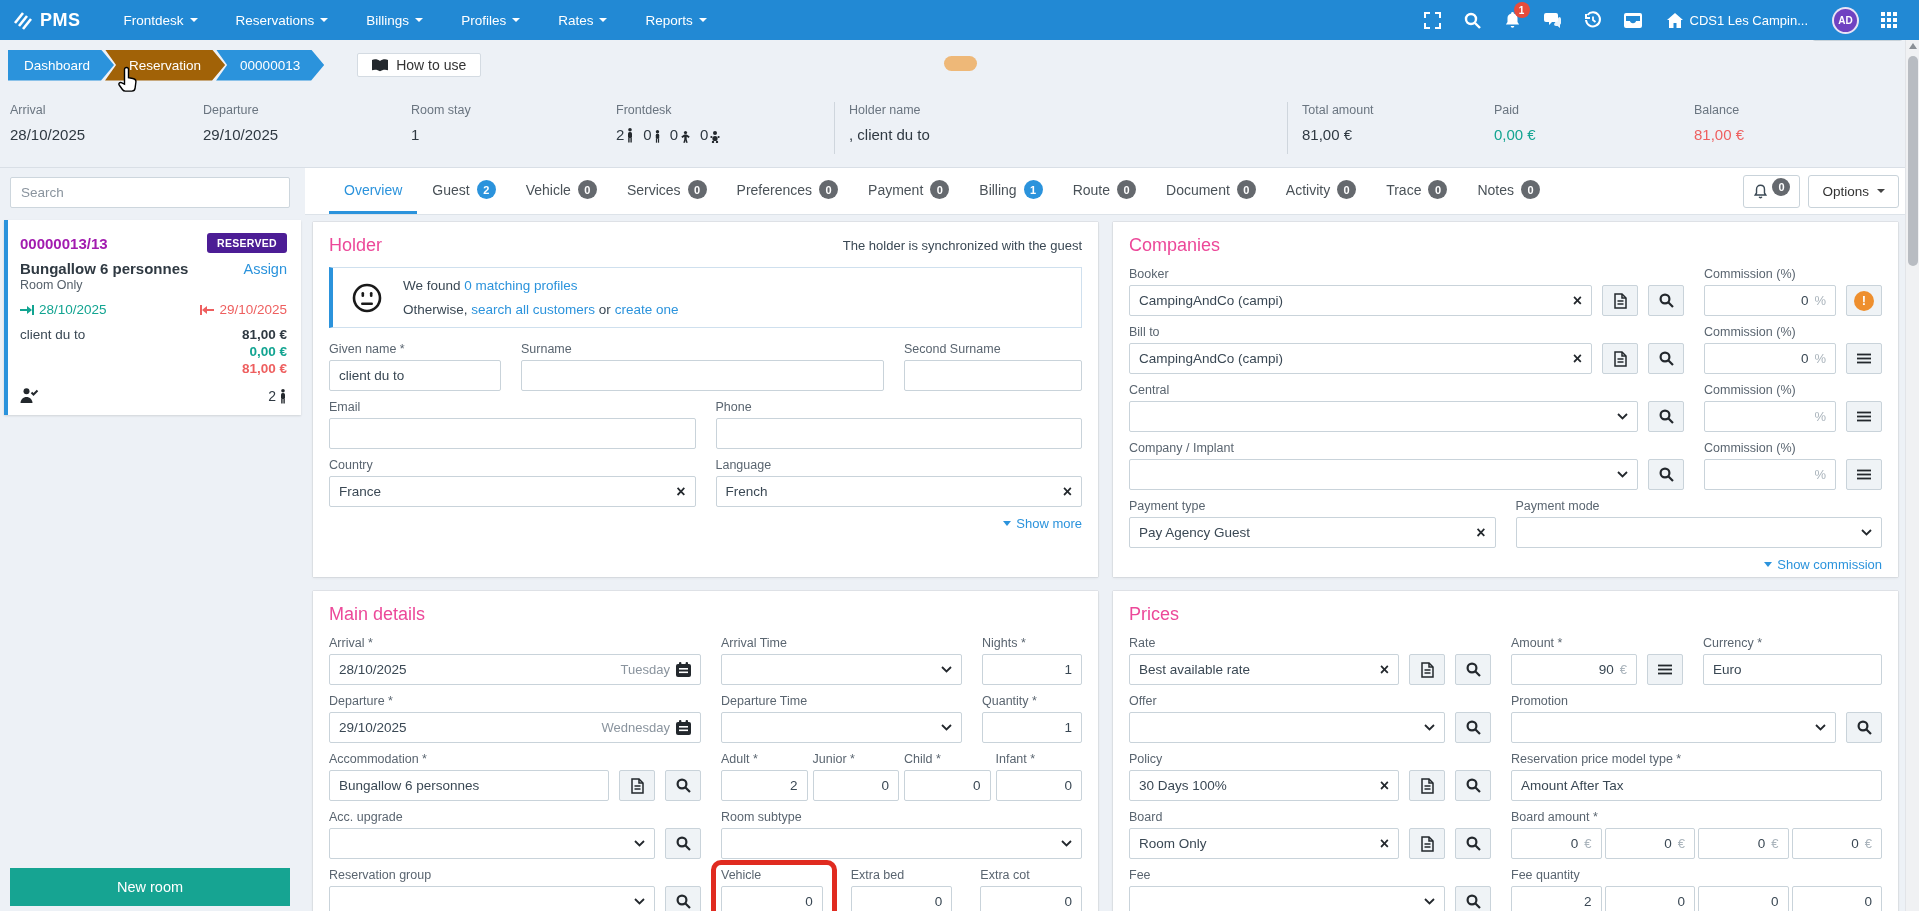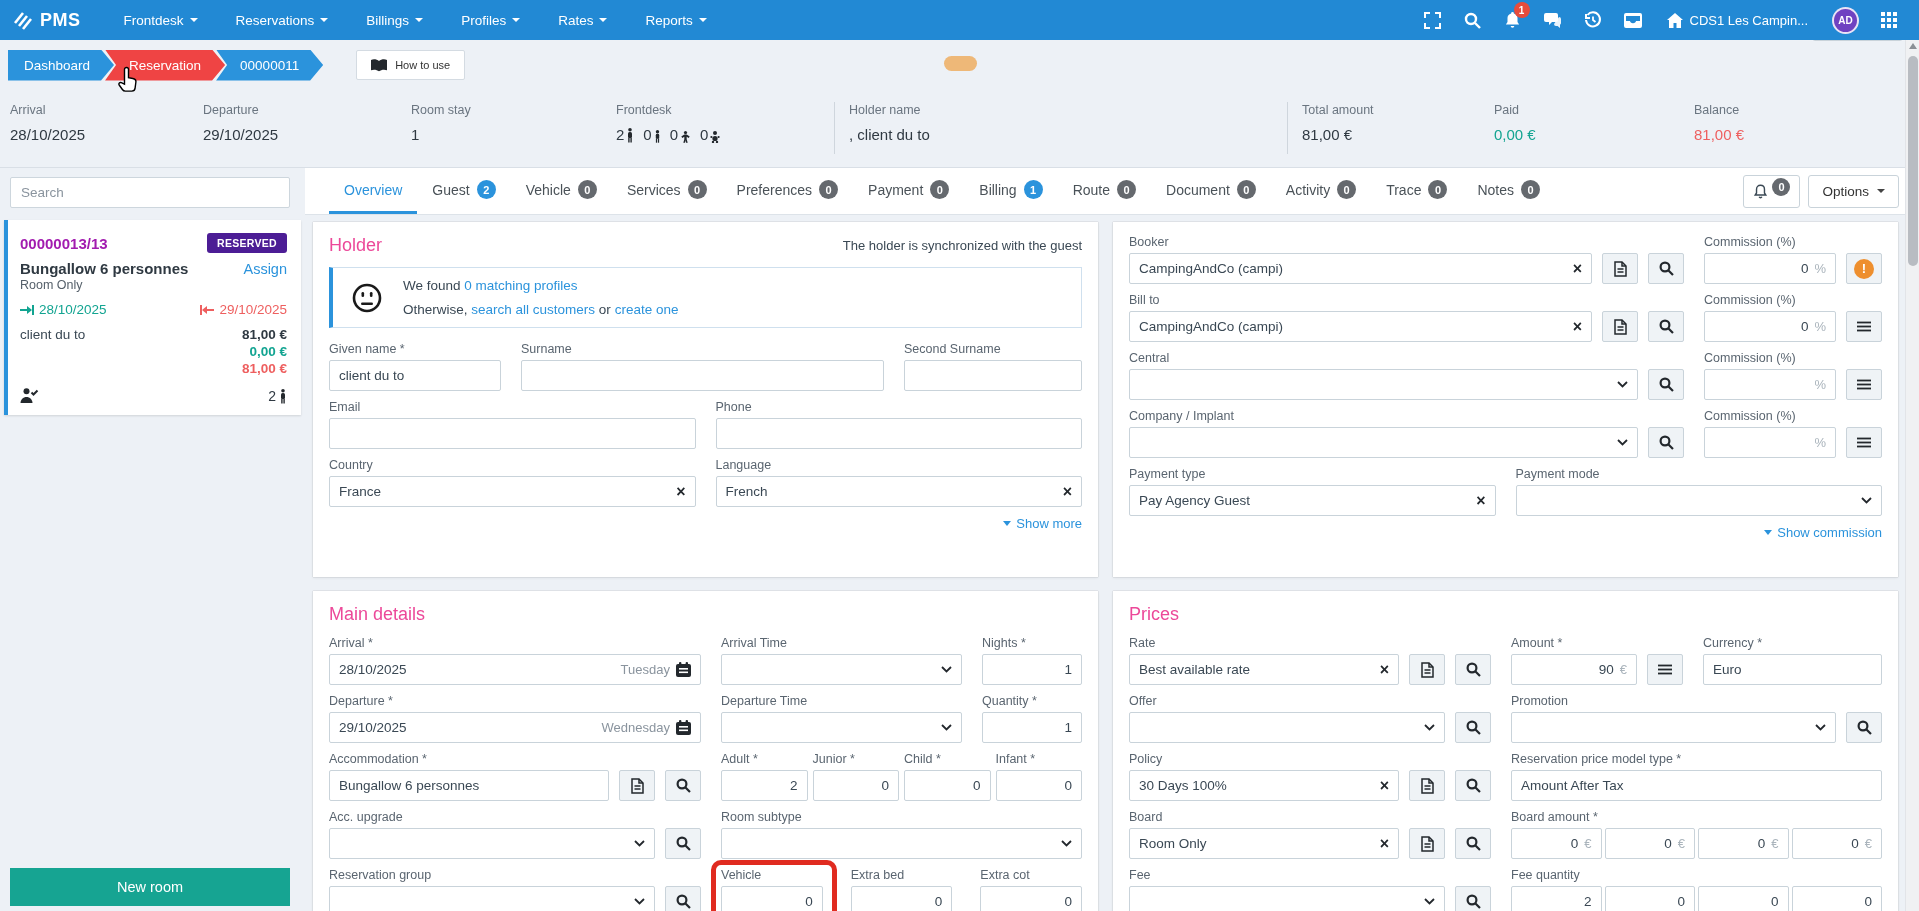--- a/index.html
+++ b/index.html
@@ -19,22 +19,22 @@
   .nbadge { position:absolute; top:2px; right:3px; background:#e74c3c; color:#fff; border-radius:50%; min-width:16px; height:16px; font-size:10px; font-weight:bold; display:flex; align-items:center; justify-content:center; }
   .prop { display:flex; align-items:flex-end; gap:7px; font-size:13px; padding:0 14px; cursor:pointer; white-space:nowrap; }
   .avatar { width:27px; height:27px; border-radius:50%; background:#6f42c1; border:2px solid rgba(255,255,255,.85); color:#fff; font-size:10px; font-weight:bold; display:flex; align-items:center; justify-content:center; margin:0 10px; cursor:pointer; }
 
   
   .crumbbar { position:absolute; left:0; top:40px; width:1919px; height:50px; display:flex; align-items:center; }
   .crumbs { display:flex; align-items:center; margin-left:8px; }
   .chip { height:31px; display:flex; align-items:center; color:#fff; font-size:13.5px; padding:0 24px 0 16px; background:#2b93dc; cursor:pointer;
           clip-path:polygon(0 0, calc(100% - 13px) 0, 100% 50%, calc(100% - 13px) 100%, 0 100%); margin-right:3px; }
   .chip.notch { clip-path:polygon(0 0, calc(100% - 13px) 0, 100% 50%, calc(100% - 13px) 100%, 0 100%, 11px 50%); padding-left:24px; margin-left:-12px; }
-  .chip.lite { background:#ef4444; }
-  .howto { margin-left:30px; height:30px; background:#fff; border:1px solid #d4dbe2; display:flex; align-items:center; gap:8px; padding:0 14px; font-size:11px; color:#333; cursor:pointer; border-radius:2px; }
+  .chip.lite { background:#a16207; }
+  .howto { margin-left:30px; height:24px; background:#fff; border:1px solid #d4dbe2; display:flex; align-items:center; gap:8px; padding:0 14px; font-size:14px; color:#333; cursor:pointer; border-radius:2px; }
   .options-top { position:absolute; right:16px; top:9px; }
   .btn-opt { height:32px; background:#fff; border:1px solid #c9d3da; border-radius:3px; display:flex; align-items:center; gap:8px; padding:0 13px; font-size:13.5px; color:#333; cursor:pointer; }
   .pill-annot { position:absolute; left:944px; top:56px; width:33px; height:15px; border-radius:8px; background:#eeb878; }
 
   
   .summary { position:absolute; left:0; top:90px; width:1919px; height:78px; display:flex; align-items:flex-start; border-bottom:1px solid #d9dfe6; }
   .scol { padding-top:13px; }
   .slabel { font-size:12.5px; color:#6a7580; display:block; margin-bottom:9px; }
   .sval { font-size:15px; color:#2f3942; }
   .sval.teal { color:#12a491; }
@@ -224,21 +224,21 @@
           </g>
         </svg>
       </div>
   </div>
 </div>
 
 <div class="crumbbar">
   <div class="crumbs">
     <div class="chip">Dashboard</div>
     <div class="chip notch lite">Reservation</div>
-    <div class="chip notch">00000011</div>
+    <div class="chip notch">00000013</div>
   </div>
   <div class="howto">
     <span>
         <svg width="16" height="13" viewBox="0 0 16 13" fill="#23282d">
           <path d="M8 2C6.8.8 4.8.3 3 .3c-1 0-2 .2-3 .6v10.4c1-.4 2-.6 3-.6 1.8 0 3.8.5 5 1.6 1.2-1.1 3.2-1.6 5-1.6 1 0 2 .2 3 .6V.9c-1-.4-2-.6-3-.6-1.8 0-3.8.5-5 1.7z"></path>
         </svg>
       </span>
     <span>How to use</span>
   </div>
 </div>
@@ -791,20 +791,21 @@
                 </div>
               </div>
           </div>
         </div>
       </div>
     </div>
 
     <div class="pcol">
 
       <div class="panel top">
+        <div class="ptitle">Companies</div>
         <div class="frow">
           <div class="fld grow">
             <span class="flabel">Booker</span>
             <div class="ctl">
               <div class="ibox">
                   <input value="CampingAndCo (campi)" style="">
                   <span class="xclear">×</span>
                 </div>
               <span class="ibtn">
                   <svg width="13" height="16" viewBox="0 0 13 16" fill="none" stroke="#23282d" stroke-width="1.5">

